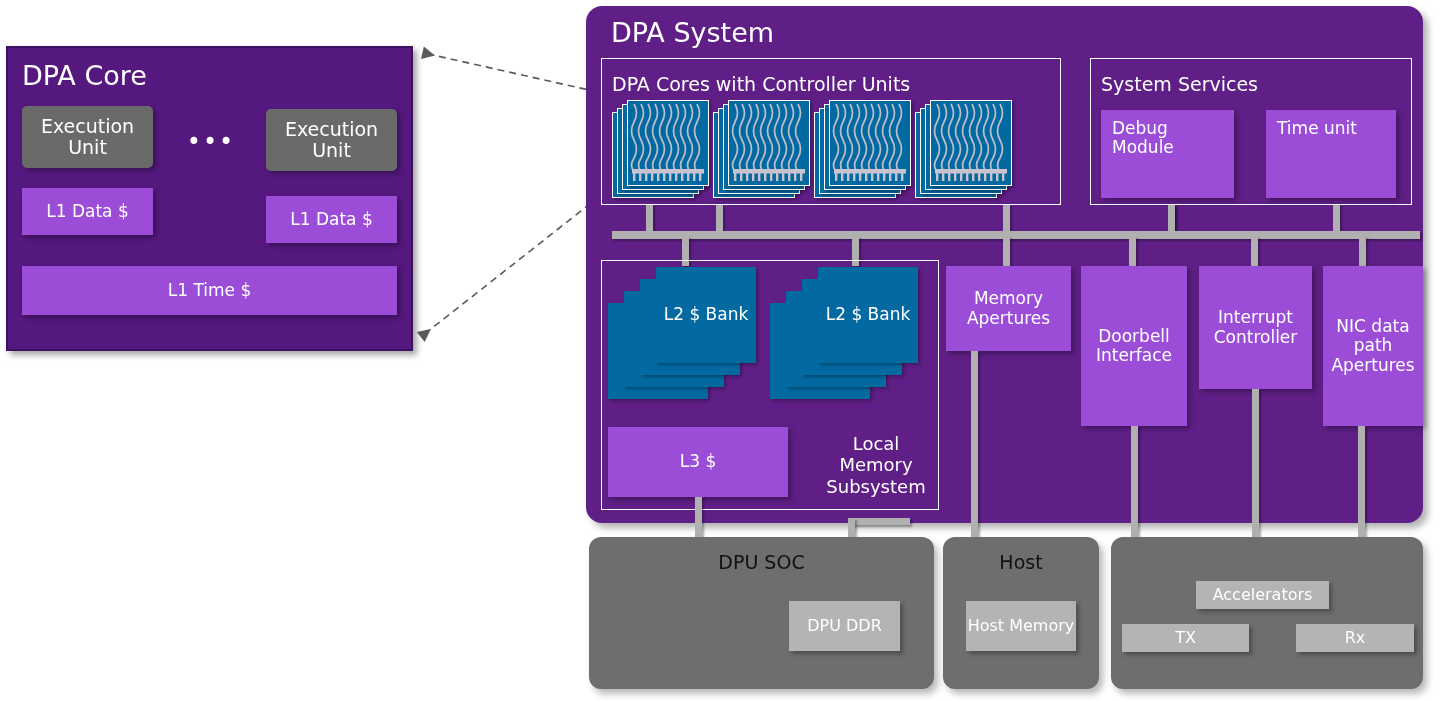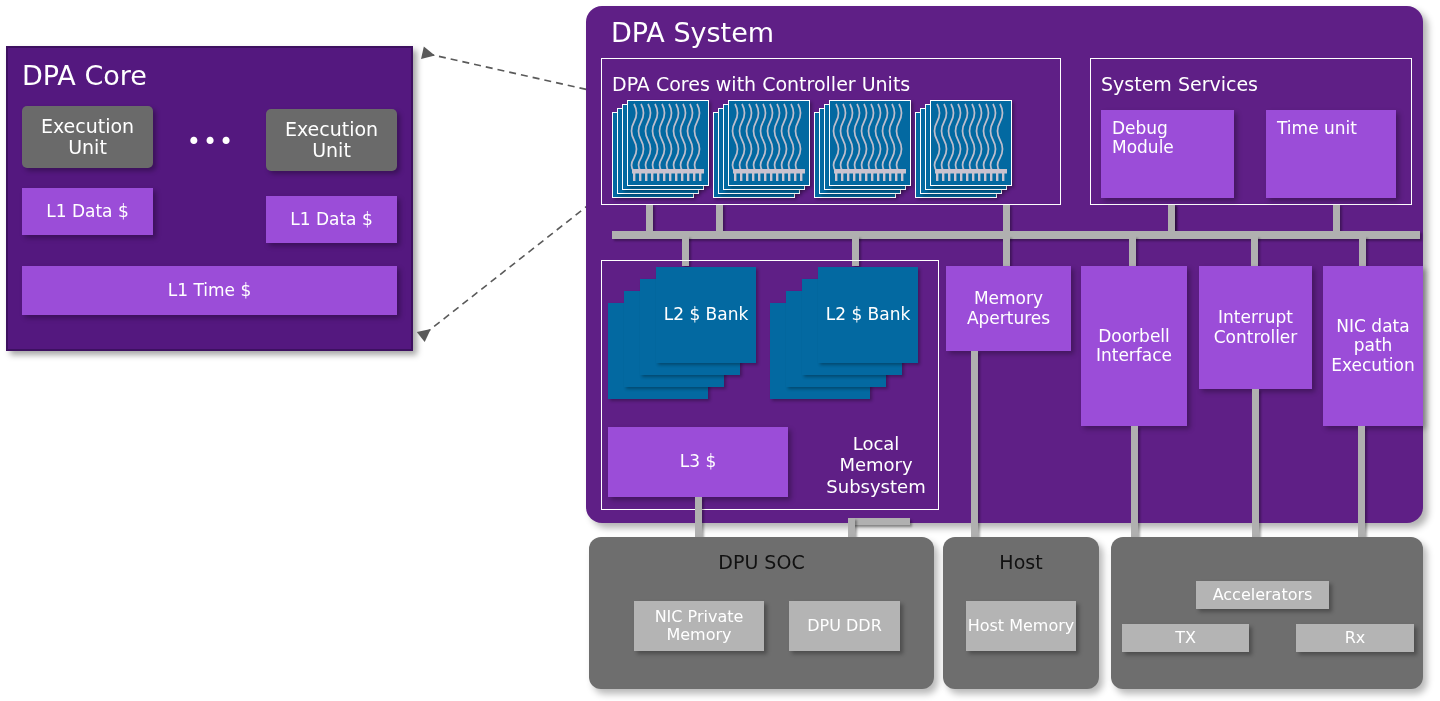--- a/index.html
+++ b/index.html
@@ -297,40 +297,39 @@
 <div class="abs vio-box vio-center" style="left:608px;top:427px;width:180px;height:70px;">L3 $</div>
 
 <div class="abs lbl-white plain" style="left:820px;top:425px;width:112px;height:80px;font-size:18px;">Local Memory Subsystem</div>
 
 <div class="abs vio-box vio-center" style="left:946px;top:266px;width:125px;height:85px;">Memory Apertures</div>
 
 <div class="abs vio-box vio-center" style="left:1081px;top:266px;width:106px;height:160px;">Doorbell Interface</div>
 
 <div class="abs vio-box vio-center" style="left:1199px;top:266px;width:113px;height:123px;">Interrupt Controller</div>
 
-<div class="abs vio-box vio-center" style="left:1323px;top:266px;width:100px;height:160px;">NIC data path Execution</div>
+<div class="abs vio-box vio-center" style="left:1323px;top:266px;width:100px;height:160px;">NIC data path Apertures</div>
 
 <div class="abs wire" style="left:695px;top:497px;width:7px;height:114px;"></div>
 
 <div class="abs wire" style="left:848px;top:518px;width:62px;height:7px;"></div>
 <div class="abs wire" style="left:848px;top:518px;width:7px;height:93px;"></div>
 
 <div class="abs wire" style="left:971px;top:351px;width:7px;height:260px;"></div>
 
 <div class="abs wire" style="left:1131px;top:426px;width:7px;height:159px;"></div>
 <div class="abs wire" style="left:1131px;top:578px;width:135px;height:7px;"></div>
 
 <div class="abs wire" style="left:1252px;top:389px;width:7px;height:152px;"></div>
 
 <div class="abs wire" style="left:1358px;top:426px;width:7px;height:159px;"></div>
 <div class="abs wire" style="left:1252px;top:578px;width:113px;height:7px;"></div>
 
 <div class="abs gray-panel" style="left:589px;top:537px;width:345px;height:152px;">
   <div class="abs gray-title" style="left:0;top:14px;width:345px;">DPU SOC</div>
-  <div class="abs gray-box" style="left:45px;top:64px;width:130px;height:50px;">NIC Private Memory</div>
   <div class="abs gray-box" style="left:200px;top:64px;width:111px;height:50px;text-align:right;">DPU DDR</div>
 </div>
 
 <div class="abs gray-panel" style="left:943px;top:537px;width:156px;height:152px;">
   <div class="abs gray-title" style="left:0;top:14px;width:156px;">Host</div>
   <div class="abs gray-box" style="left:23px;top:64px;width:110px;height:50px;">Host Memory</div>
 </div>
 
 <div class="abs gray-panel" style="left:1111px;top:537px;width:312px;height:152px;">
   <div class="abs gray-box" style="left:85px;top:44px;width:133px;height:28px;">Accelerators</div>

